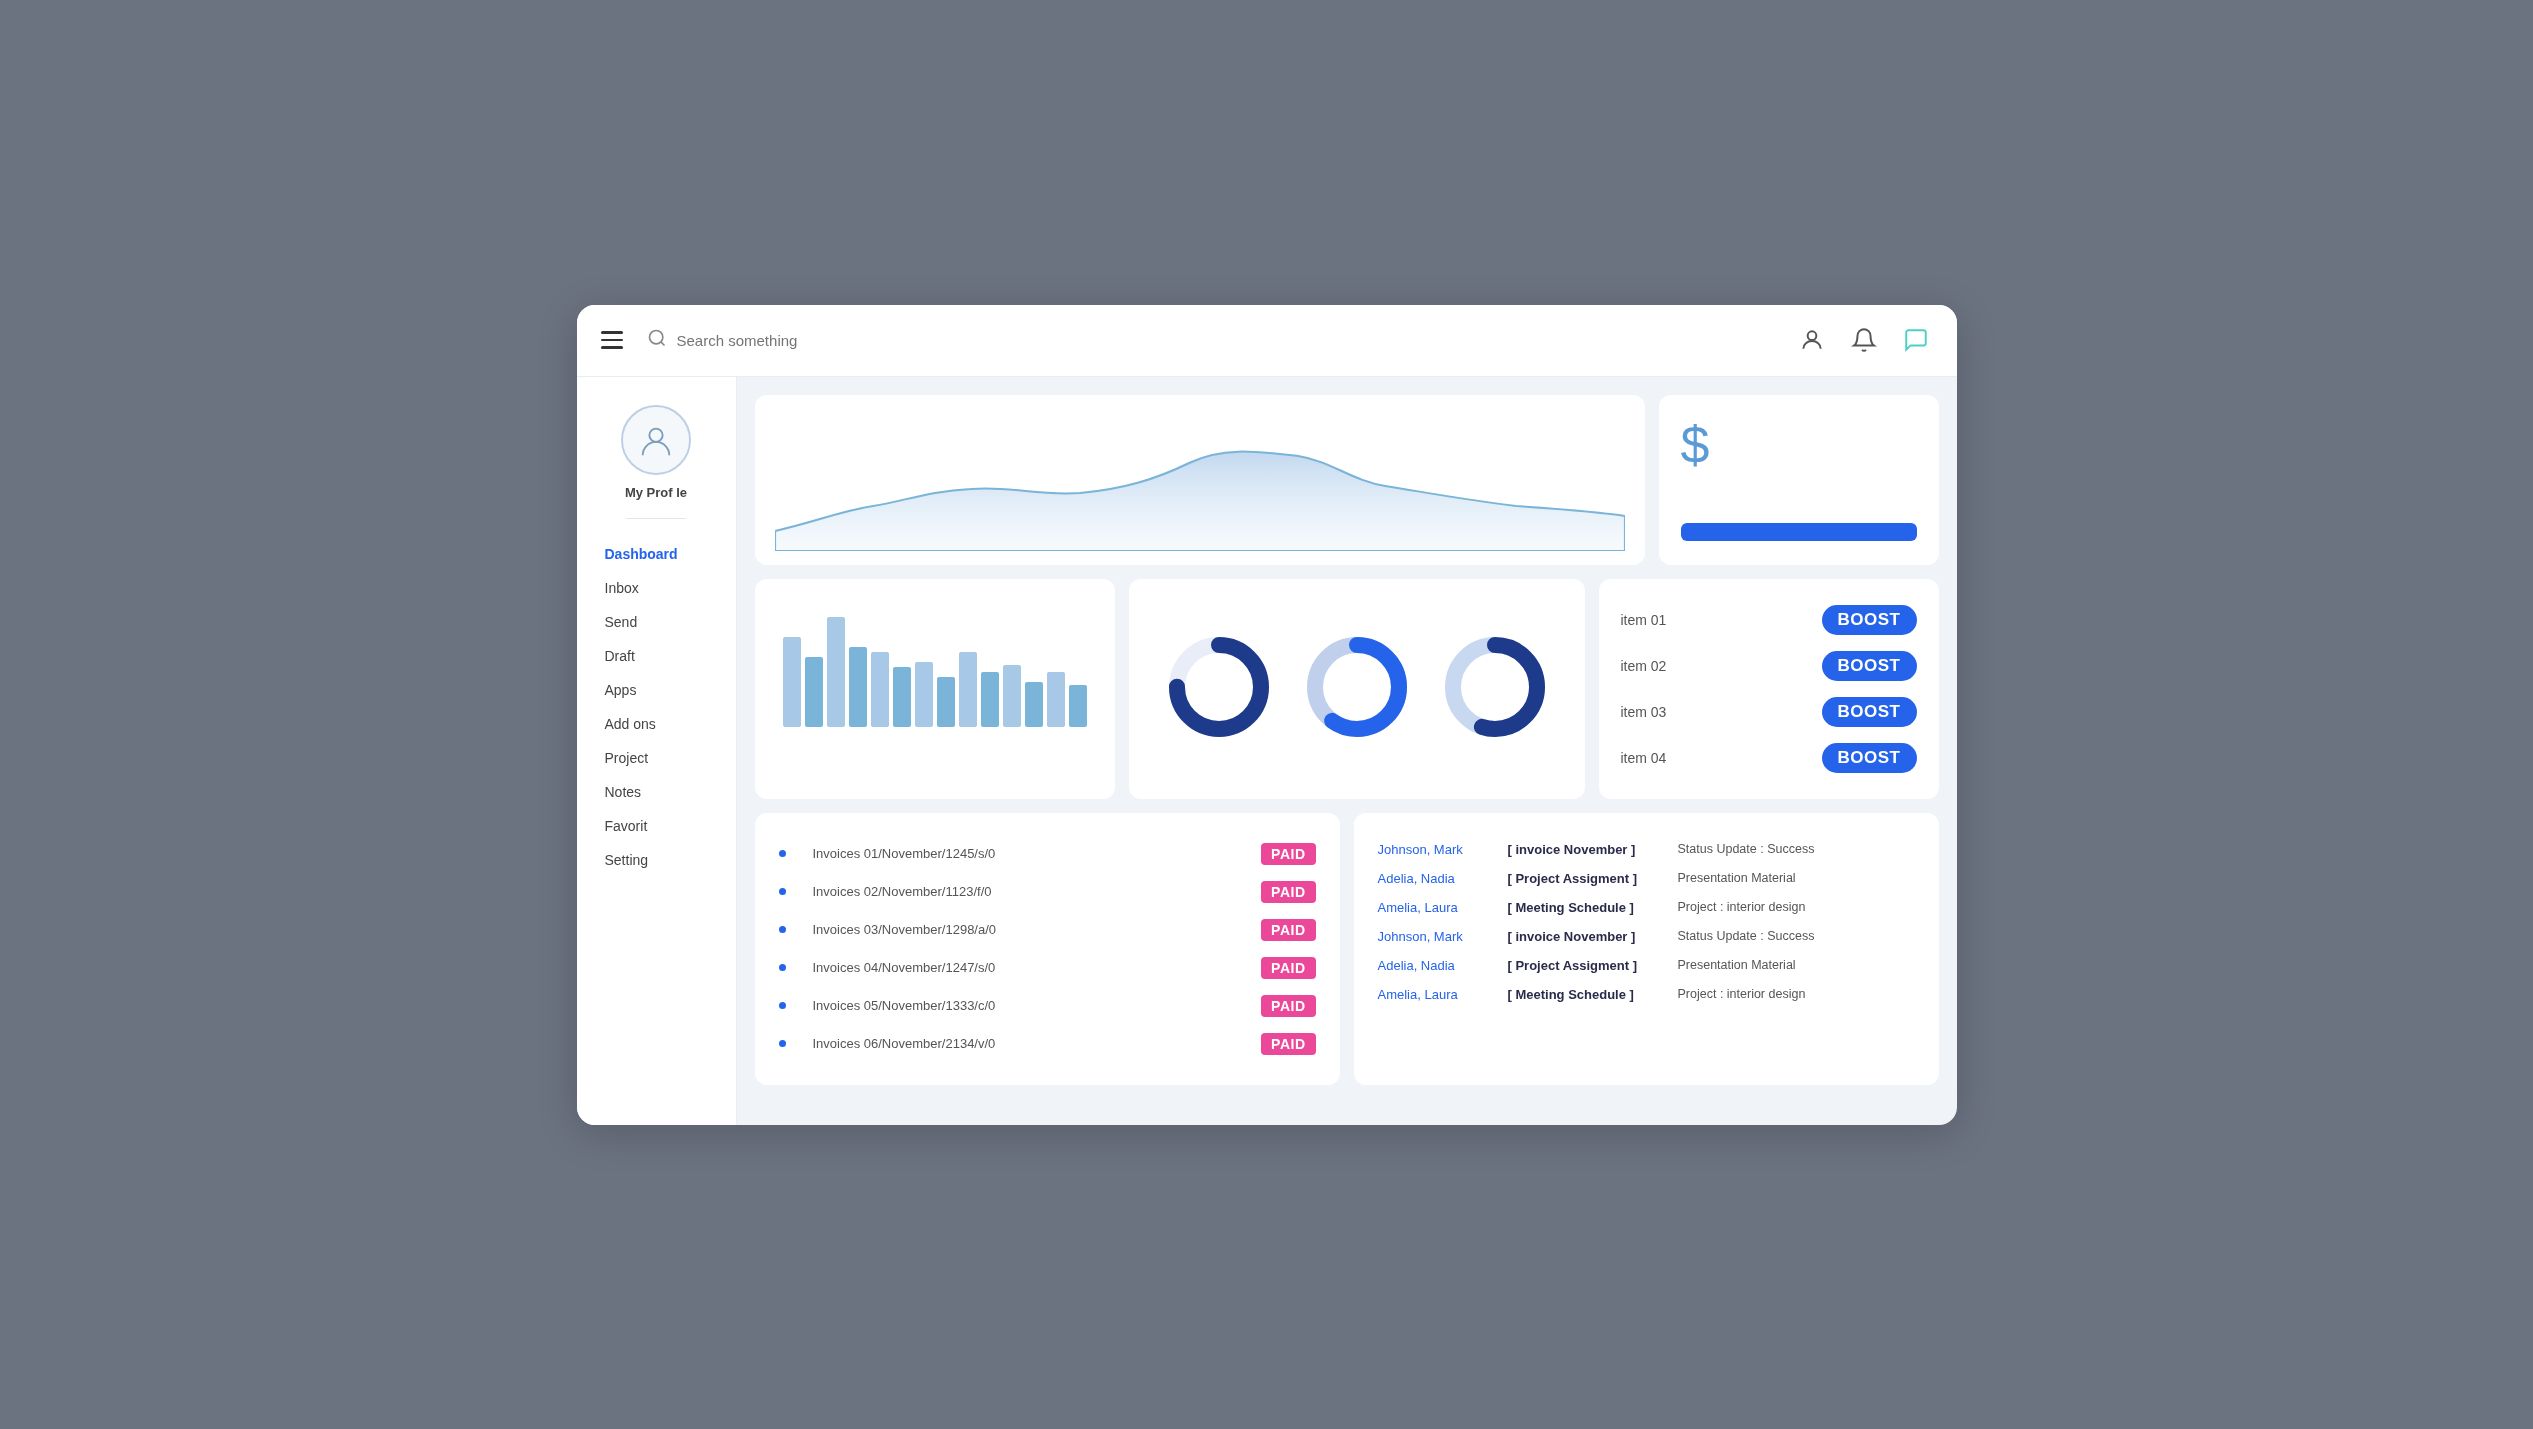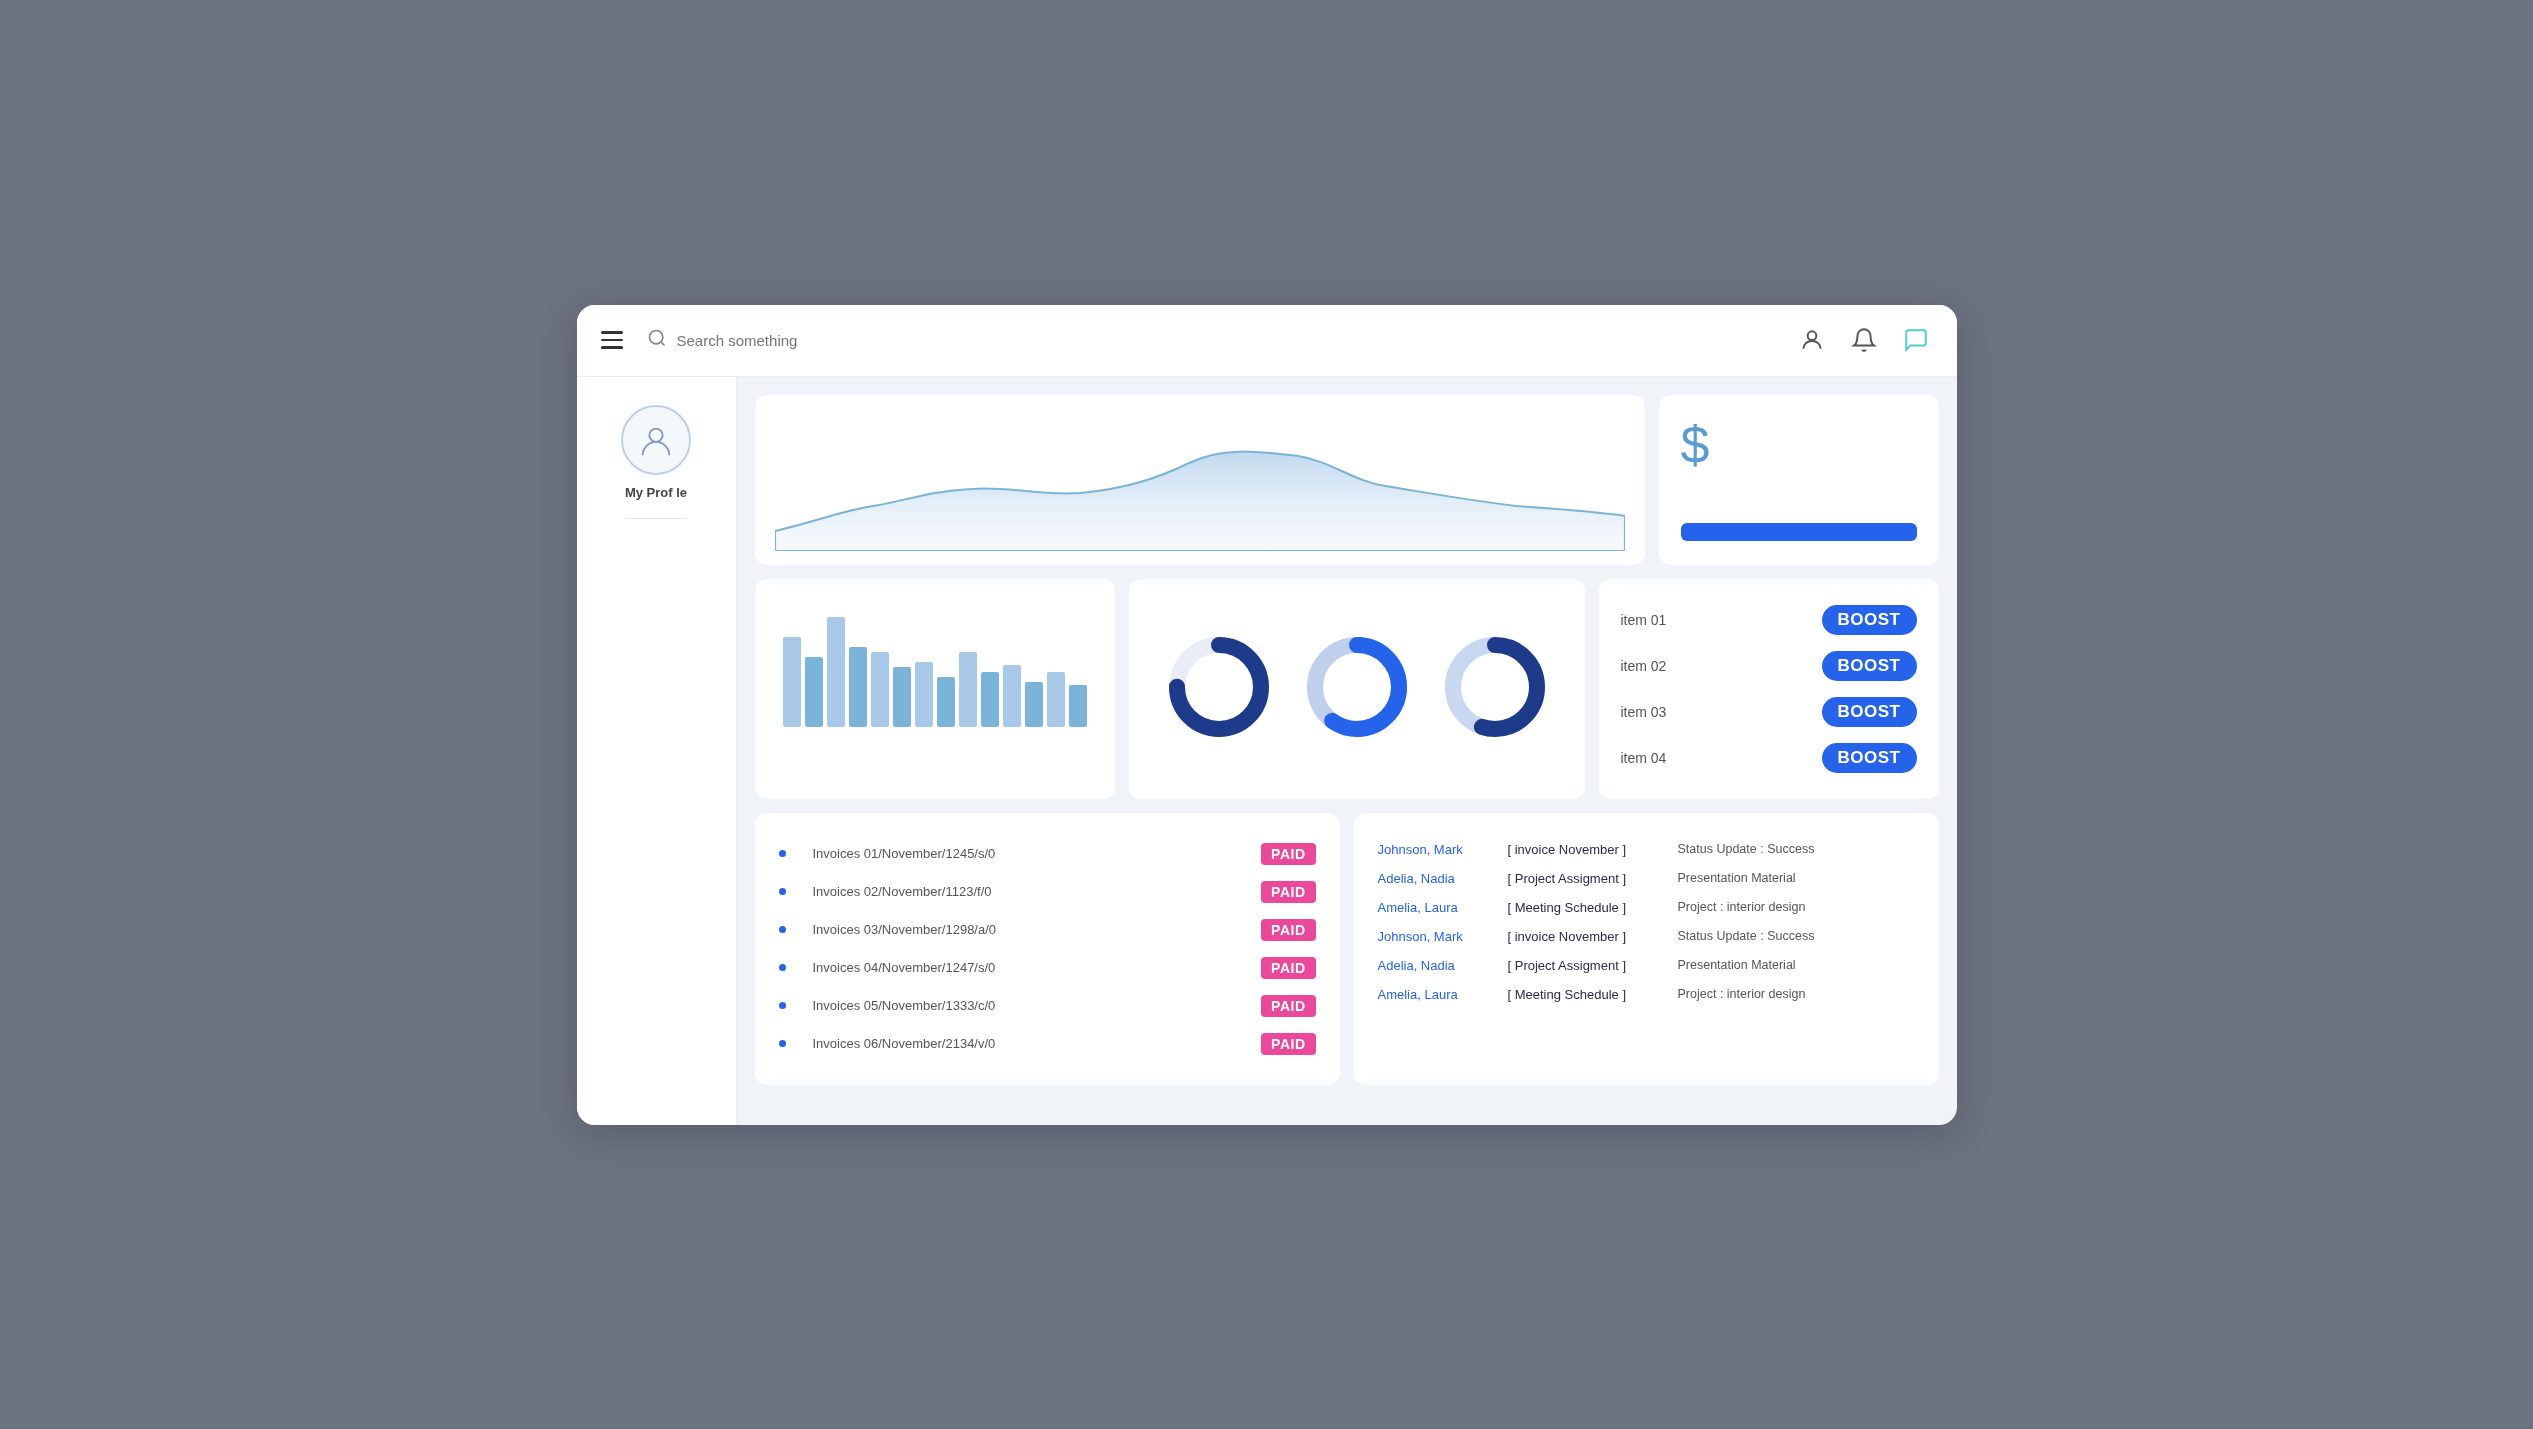--- a/index.html
+++ b/index.html
@@ -297,21 +297,21 @@
       gap: 0;
     }
     .act-name {
       color: #2563eb;
       font-weight: 500;
       width: 130px;
       flex-shrink: 0;
     }
     .act-tag {
       color: #2a2a4a;
-      font-weight: 400;
+      font-weight: 700;
       width: 170px;
       flex-shrink: 0;
     }
     .act-status {
       color: #555;
       font-size: 12.5px;
     }
     
     .bar-chart-svg { width: 100%; height: 130px; }
     
@@ -368,20 +368,32 @@
 
     <div class="sidebar">
       <div class="avatar-circle">
         <svg viewBox="0 0 40 40" fill="none" stroke="#7a9cbf" stroke-width="2">
           <circle cx="20" cy="15" r="7"></circle>
           <path d="M6 36c0-7.7 6.3-14 14-14s14 6.3 14 14"></path>
         </svg>
       </div>
       <div class="profile-name">My Prof le</div>
       <div class="sidebar-divider"></div>
+      <nav style="width:100%">
+        <div class="nav-item active">Dashboard</div>
+        <div class="nav-item">Inbox</div>
+        <div class="nav-item">Send</div>
+        <div class="nav-item">Draft</div>
+        <div class="nav-item">Apps</div>
+        <div class="nav-item">Add ons</div>
+        <div class="nav-item">Project</div>
+        <div class="nav-item">Notes</div>
+        <div class="nav-item">Favorit</div>
+        <div class="nav-item">Setting</div>
+      </nav>
     </div>
 
     <div class="content">
 
       <div class="top-row">
         <div class="chart-card">
           <div class="area-chart-wrap">
             <svg width="100%" height="130" viewBox="0 0 780 130" preserveAspectRatio="none">
               <defs>
                 <linearGradient id="areaGrad" x1="0" y1="0" x2="0" y2="1">

